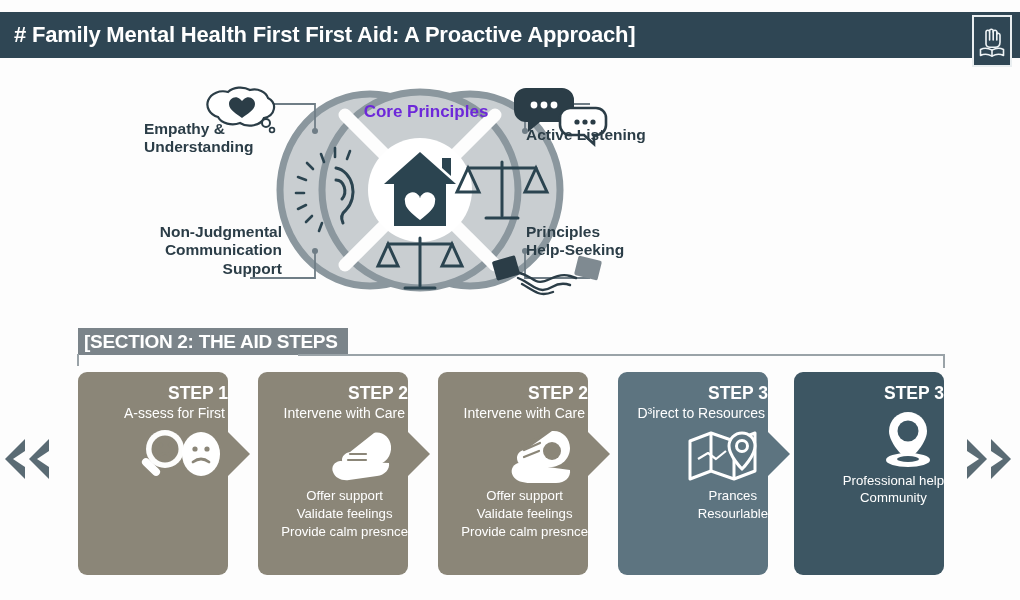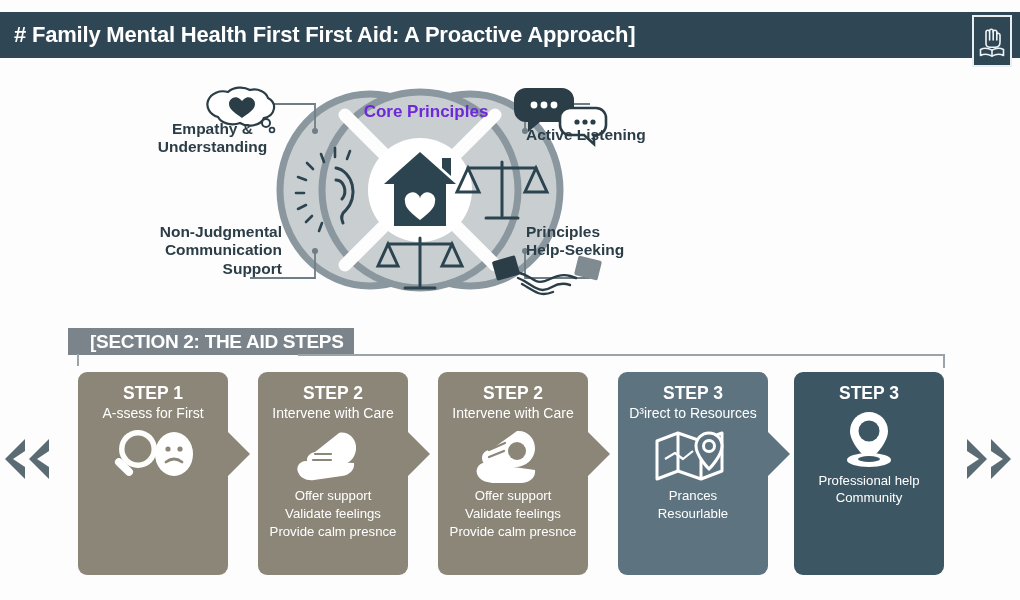--- a/index.html
+++ b/index.html
@@ -45,39 +45,39 @@
     width: 560px; height: 245px;
   }
   .diag-label {
     position: absolute;
     color: #2b3d47;
     font-size: 15.5px;
     font-weight: bold;
     line-height: 1.18;
     white-space: pre-line;
   }
-  #lab-empathy   { left: 10px;  top: 52px;  width: 125px; text-align: center; }
+  #lab-empathy   { left: 4px;  top: 52px;  width: 125px; text-align: left; }
   #lab-listening { left: 386px; top: 58px;  width: 180px; text-align: left; }
   #lab-nonjudg   { left: 0px;   top: 155px; width: 142px; text-align: right; }
   #lab-encourage { left: 386px; top: 155px; width: 175px; text-align: left; }
   #lab-core {
     position: absolute; left: 196px; top: 34px; width: 180px;
     text-align: center;
     color: #6d28d9;
     font-size: 17px;
     font-weight: bold;
   }
 
   
   #section-head {
-    position: absolute; left: 68px; top: 328px;
+    position: absolute; left: 78px; top: 328px;
     height: 27px;
     background: #7b848a;
     display: flex; align-items: center;
-    padding: 0 10px 0 22px;
+    padding: 0 10px 0 6px;
   }
   #section-head-text {
     color: #ffffff;
     font-size: 19px;
     font-weight: bold;
     letter-spacing: -0.3px;
     white-space: nowrap;
   }
   #bracket-top {
     position: absolute; left: 298px; top: 354px;
@@ -95,21 +95,21 @@
   
   #steps {
     position: absolute; left: 0; top: 372px;
     width: 1020px; height: 205px;
   }
   .step-card {
     position: absolute; top: 0;
     width: 150px; height: 203px;
     border-radius: 9px;
     color: #ffffff;
-    display: flex; flex-direction: column; align-items: center;
+    display: flex; flex-direction: column; align-items: flex-end;
     padding-top: 13px;
     text-align: center;
   }
   .step-title {
     font-size: 17.5px; font-weight: bold; line-height: 1;
     margin-bottom: 3px;
   }
   .step-sub {
     font-size: 14px; font-weight: normal; line-height: 1.1;
     padding: 0 3px;

